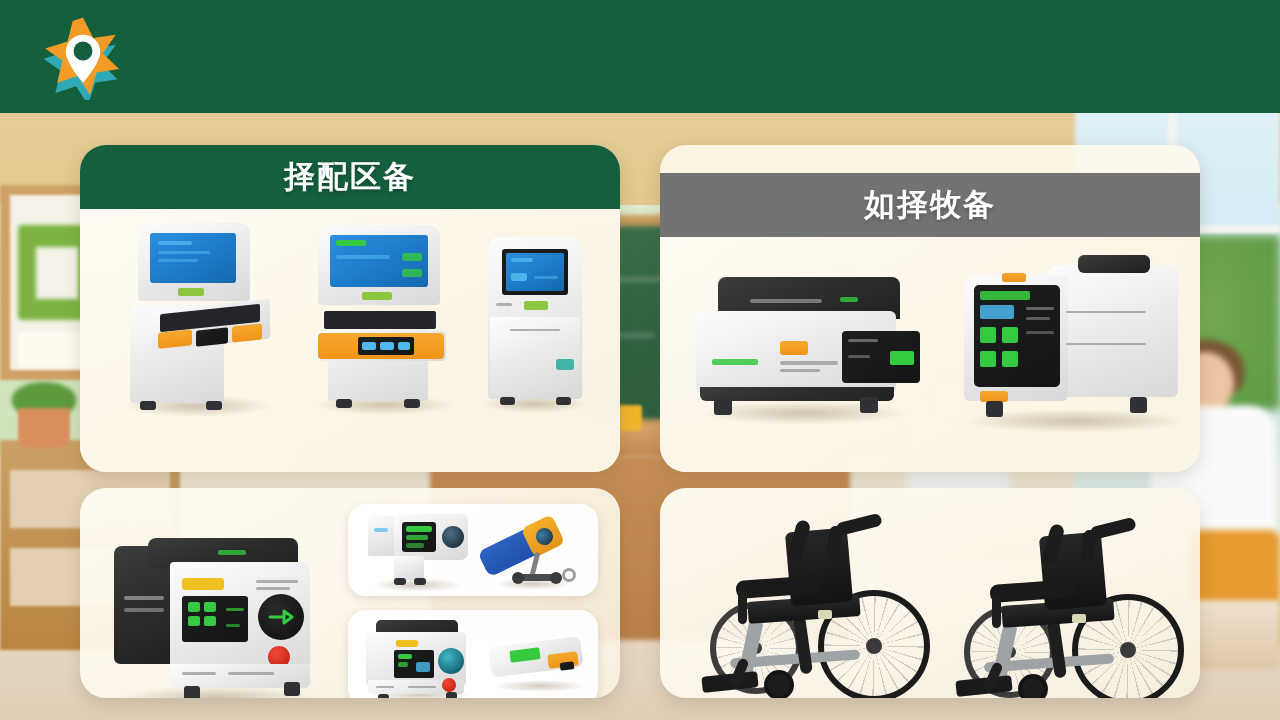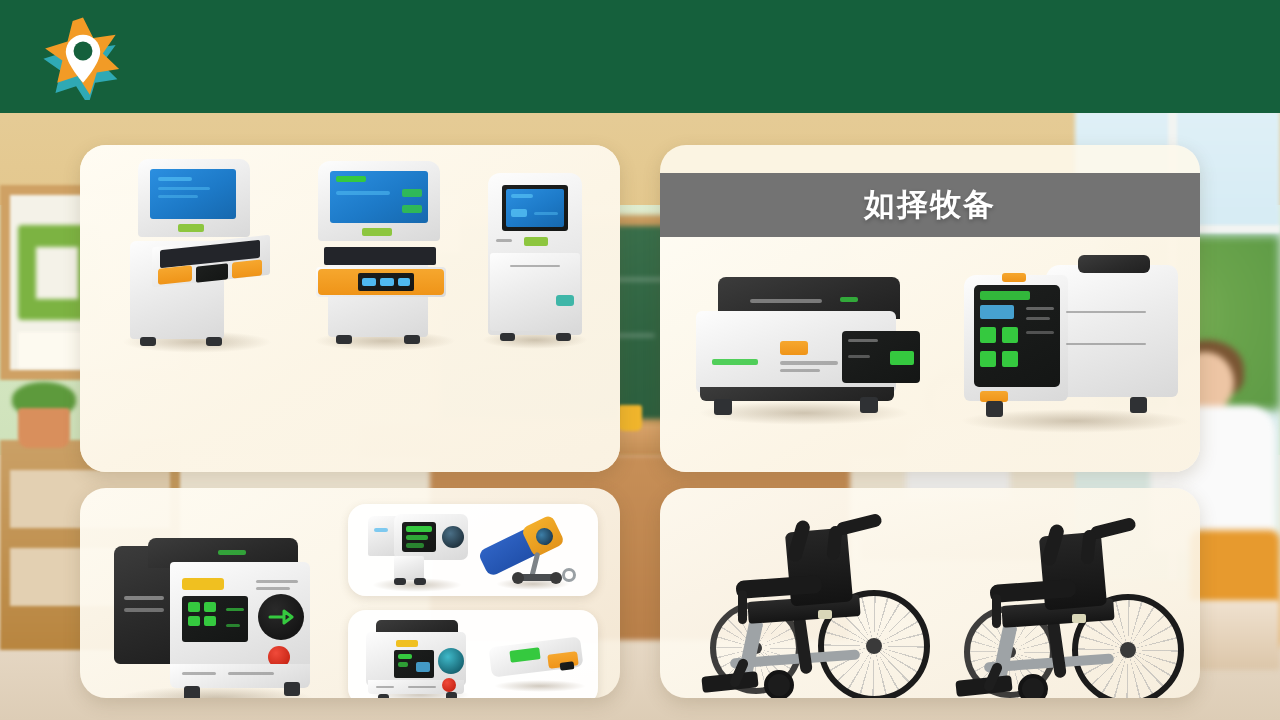--- a/index.html
+++ b/index.html
@@ -278,20 +278,21 @@
       <polygon points="50,4 62,28 88,24 73,46 92,64 66,68 58,94 44,72 20,80 26,54 6,40 32,32 38,8" fill="#f29b26"></polygon>
       <path d="M50 24 C39 24 30 33 30 44 C30 58 50 80 50 80 C50 80 70 58 70 44 C70 33 61 24 50 24 Z" fill="#ffffff"></path>
       <circle cx="50" cy="43" r="11" fill="#15603c"></circle>
     </svg>
   </div>
 </div>
 
 <div class="grid">
 
   <div class="card">
+    <div class="card-head head-green">择配区备</div>
     <div class="card-body">
 
       <div class="dev" style="left:36px;top:10px;width:160px;height:190px;">
         <div class="shadow-el" style="left:6px;top:176px;width:150px;height:22px;"></div>
         <div class="case" style="left:14px;top:86px;width:94px;height:98px;border-radius:6px 4px 4px 4px;"></div>
         <div class="case" style="left:22px;top:4px;width:112px;height:78px;border-radius:10px 10px 4px 4px;"></div>
         <div class="screen-blue" style="left:34px;top:14px;width:86px;height:50px;border-radius:3px;"></div>
         <div class="glow-blue" style="left:42px;top:22px;width:34px;height:4px;opacity:.75;"></div>
         <div class="glow-blue" style="left:42px;top:32px;width:52px;height:3px;opacity:.55;"></div>
         <div class="glow-blue" style="left:42px;top:40px;width:40px;height:3px;opacity:.5;"></div>

